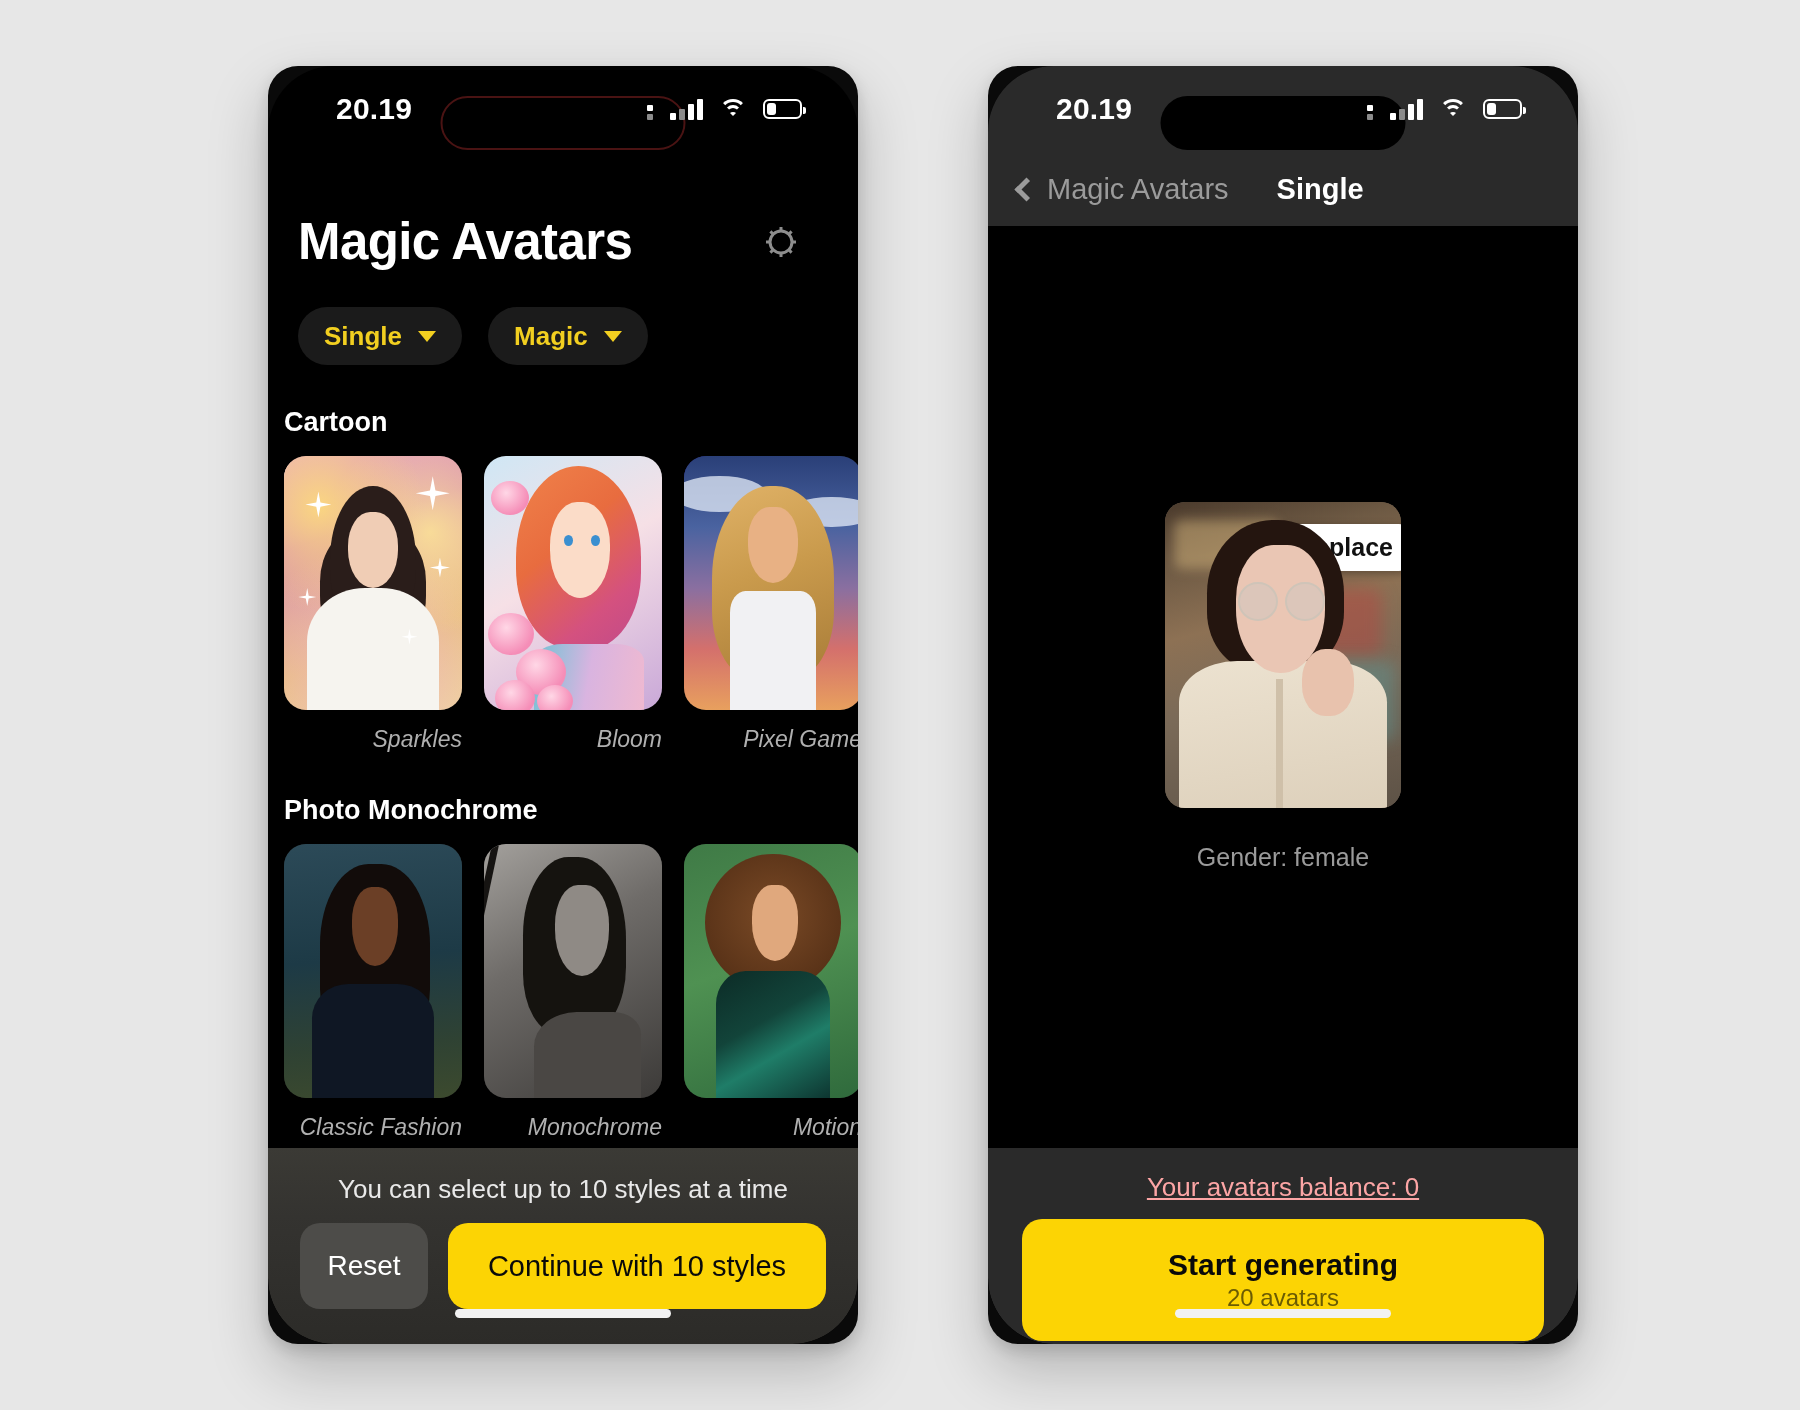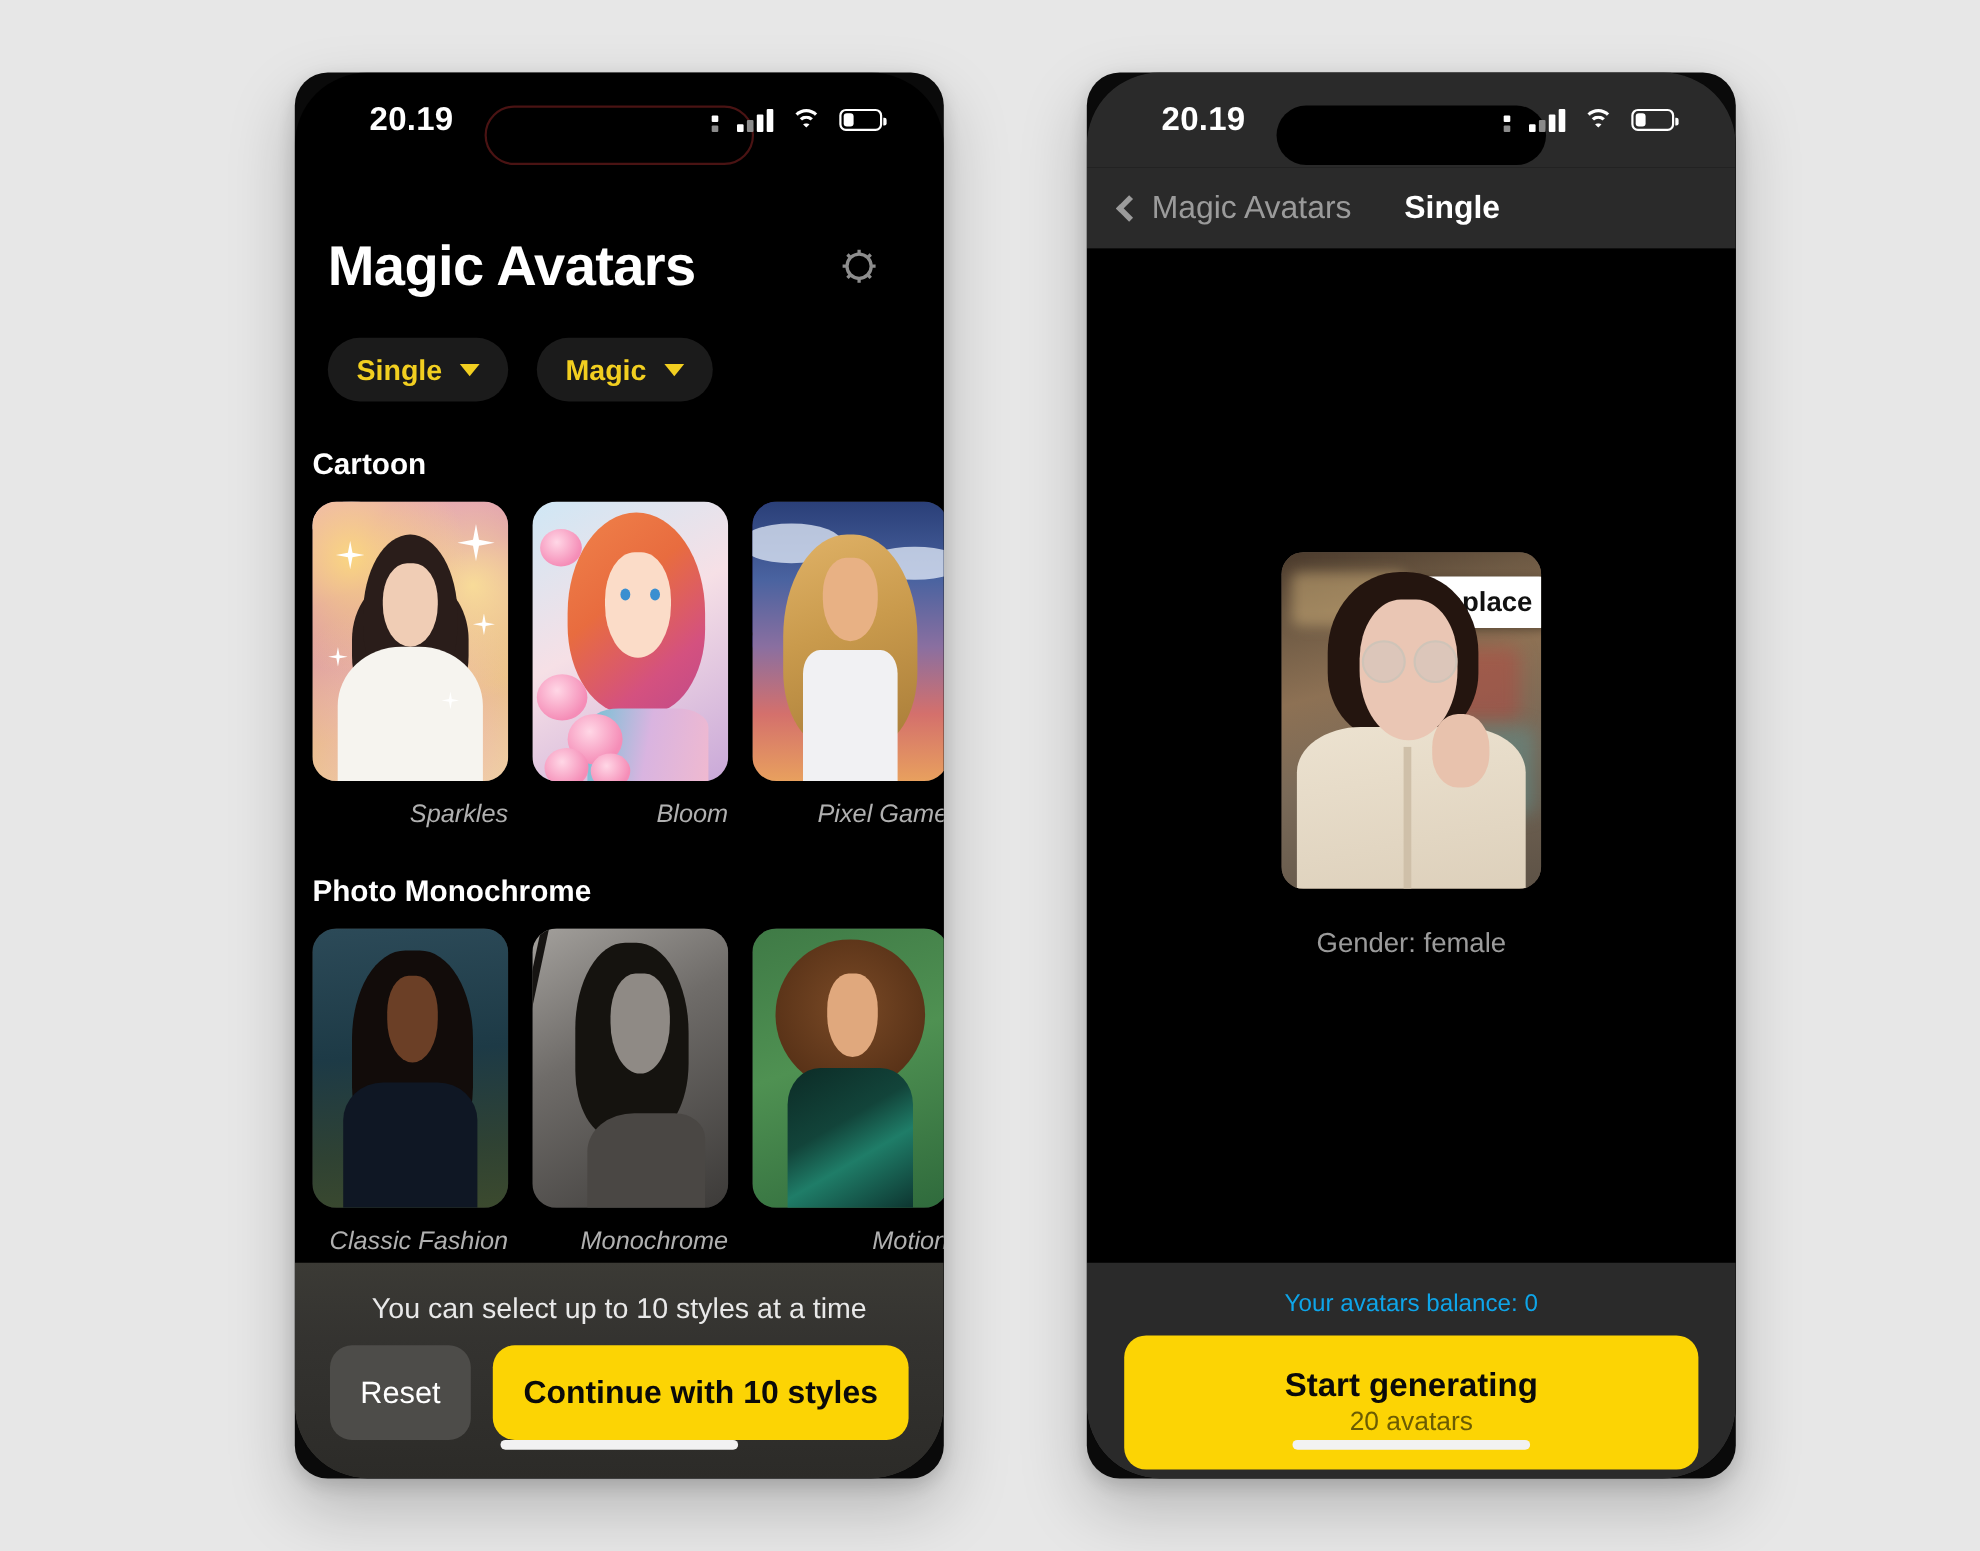--- a/index.html
+++ b/index.html
@@ -119,21 +119,21 @@
   .hint { color:#e9e9e9; font-size:26px; text-align:center; padding-top:26px; }
   .btn-row { display:flex; gap:20px; padding:18px 32px 0 32px; align-items:stretch; }
   .btn-reset {
     background:#4d4c49; border-radius:20px; width:128px; height:86px;
     display:flex; align-items:center; justify-content:center;
     color:#fff; font-size:28px; font-weight:500;
   }
   .btn-primary {
     flex:1; background:#fcd404; border-radius:20px; height:86px;
     display:flex; align-items:center; justify-content:center;
-    color:#0a0a0a; font-size:29px; font-weight:700;
+    color:#0a0a0a; font-size:29px; font-weight:400;
   }
   .home-ind {
     position:absolute; left:50%; transform:translateX(-50%); bottom:26px;
     width:216px; height:9px; border-radius:6px; background:#f2f2f2;
   }
 
   
   .navbar {
     height:74px; background:#2a2a2a; display:flex; align-items:center;
     position:relative; padding:0 26px;
@@ -159,21 +159,21 @@
     background:#fff; border-radius:14px; padding:9px 20px;
     color:#111; font-size:25px; font-weight:700;
     box-shadow:0 2px 8px rgba(0,0,0,.3);
   }
   .gender { color:#9b9b9b; font-size:25px; text-align:center; margin-top:35px; }
 
   .bottom-right {
     position:absolute; left:0; right:0; bottom:0; height:196px;
     background:#2a2a2a; border-radius:0 0 66px 66px;
   }
-  .balance { color:#0ea5e9; font-size:22px; text-align:center; padding-top:24px; }
+  .balance { color:#fca5a5; font-size:26px; text-align:center; padding-top:24px;text-decoration:underline; }
   .btn-generate {
     margin:16px 34px 0 34px; background:#fcd404; border-radius:20px; height:122px;
     display:flex; flex-direction:column; align-items:center; justify-content:center; gap:2px;
   }
   .btn-generate .g1 { color:#0a0a0a; font-size:30px; font-weight:700; }
   .btn-generate .g2 { color:#6b5c03; font-size:24px; }
 
   
   .art { position:absolute; inset:0; }
   .hair, .face, .body, .bg { position:absolute; }

